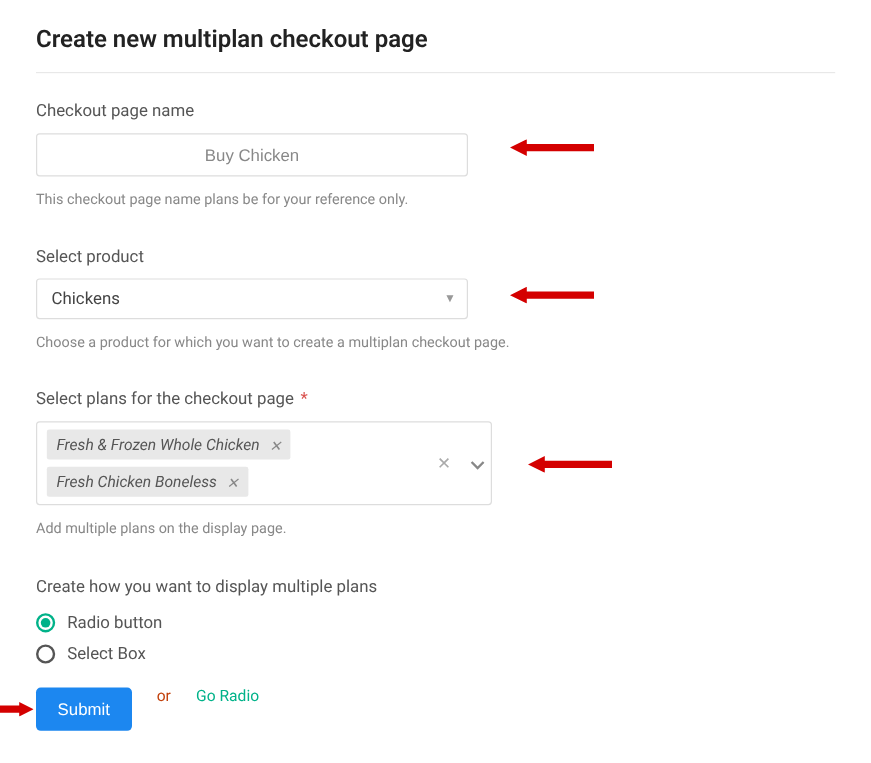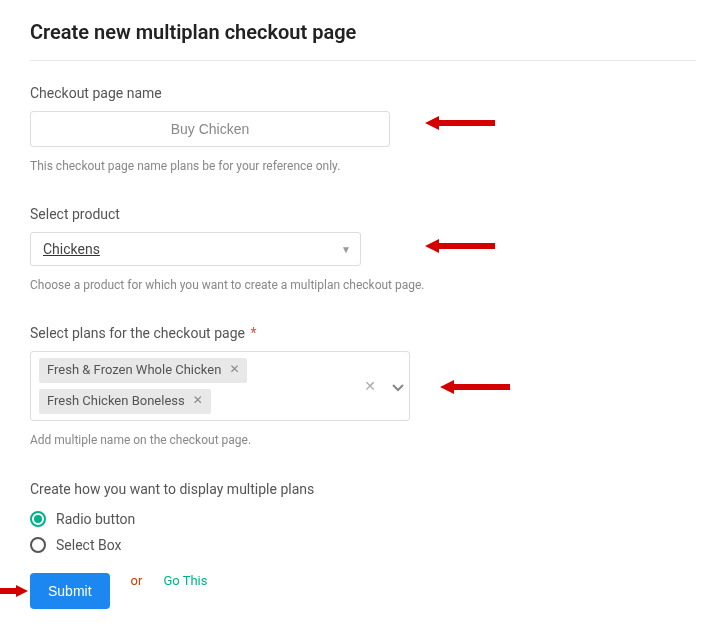--- a/index.html
+++ b/index.html
@@ -42,22 +42,21 @@
     }
     .helper-text {
       font-size: 12px;
       color: #888;
       margin-top: 10px;
       line-height: 1.6;
       max-width: 400px;
     }
     .select-wrap {
       position: relative;
-      width: 331px;
-      text-decoration: underline;
+      width: 360px;
     }
     .select-box {
       width: 100%;
       height: 34px;
       border: 1px solid #ddd;
       border-radius: 3px;
       padding: 0 30px 0 12px;
       font-size: 14px;
       display: flex;
       align-items: center;
@@ -85,23 +84,24 @@
     .tags-area {
       display: flex;
       flex-wrap: wrap;
       gap: 6px;
     }
     .tag {
       background: #e8e8e8;
       border-radius: 2px;
       padding: 4px 8px;
       display: flex;
-      align-items: flex-start;
+      align-items: flex-end;
       font-size: 13px;
       color: #555;
+      font-style: italic;
     }
     .tag-x {
       margin-left: 8px;
       color: #888;
       font-size: 12px;
       cursor: pointer;
     }
     .ms-controls {
       position: absolute;
       right: 0;
@@ -240,21 +240,21 @@
     <div class="ms-controls">
       <span class="ms-clear">✕</span>
       <div class="ms-divider"></div>
       <span class="ms-caret">
         <svg width="12" height="8" viewBox="0 0 12 8">
             <path d="M1 1 L6 6 L11 1" stroke="#888" stroke-width="2" fill="none"></path>
           </svg>
       </span>
     </div>
   </div>
-  <div class="helper-text">Add multiple name on the checkout page.</div>
+  <div class="helper-text">Add multiple plans on the display page.</div>
   <div class="arrow-annot" style="left: 410px; top: 55px;">
     <svg width="70" height="14" viewBox="0 0 70 14">
         <polygon points="0,7 14,0 14,4 70,4 70,10 14,10 14,14" fill="#d40000"></polygon>
       </svg>
   </div>
 </div>
 
 <div class="field-group" style="margin-bottom: 14px;">
   <label class="field-label" style="margin-bottom:14px;">Create how you want to display multiple plans</label>
   <div class="radio-row">
@@ -270,14 +270,14 @@
 </div>
 
 <div class="actions">
   <div class="arrow-annot" style="left: -36px; top: 12px; width:34px;">
     <svg width="34" height="12" viewBox="0 0 34 12">
         <polygon points="34,6 22,0 22,3 0,3 0,9 22,9 22,12" fill="#d40000"></polygon>
       </svg>
   </div>
   <button class="btn-submit">Submit</button>
   <span class="or-text">or</span>
-  <a class="go-back">Go This</a>
+  <a class="go-back">Go Radio</a>
 </div>
 
 </body></html>

